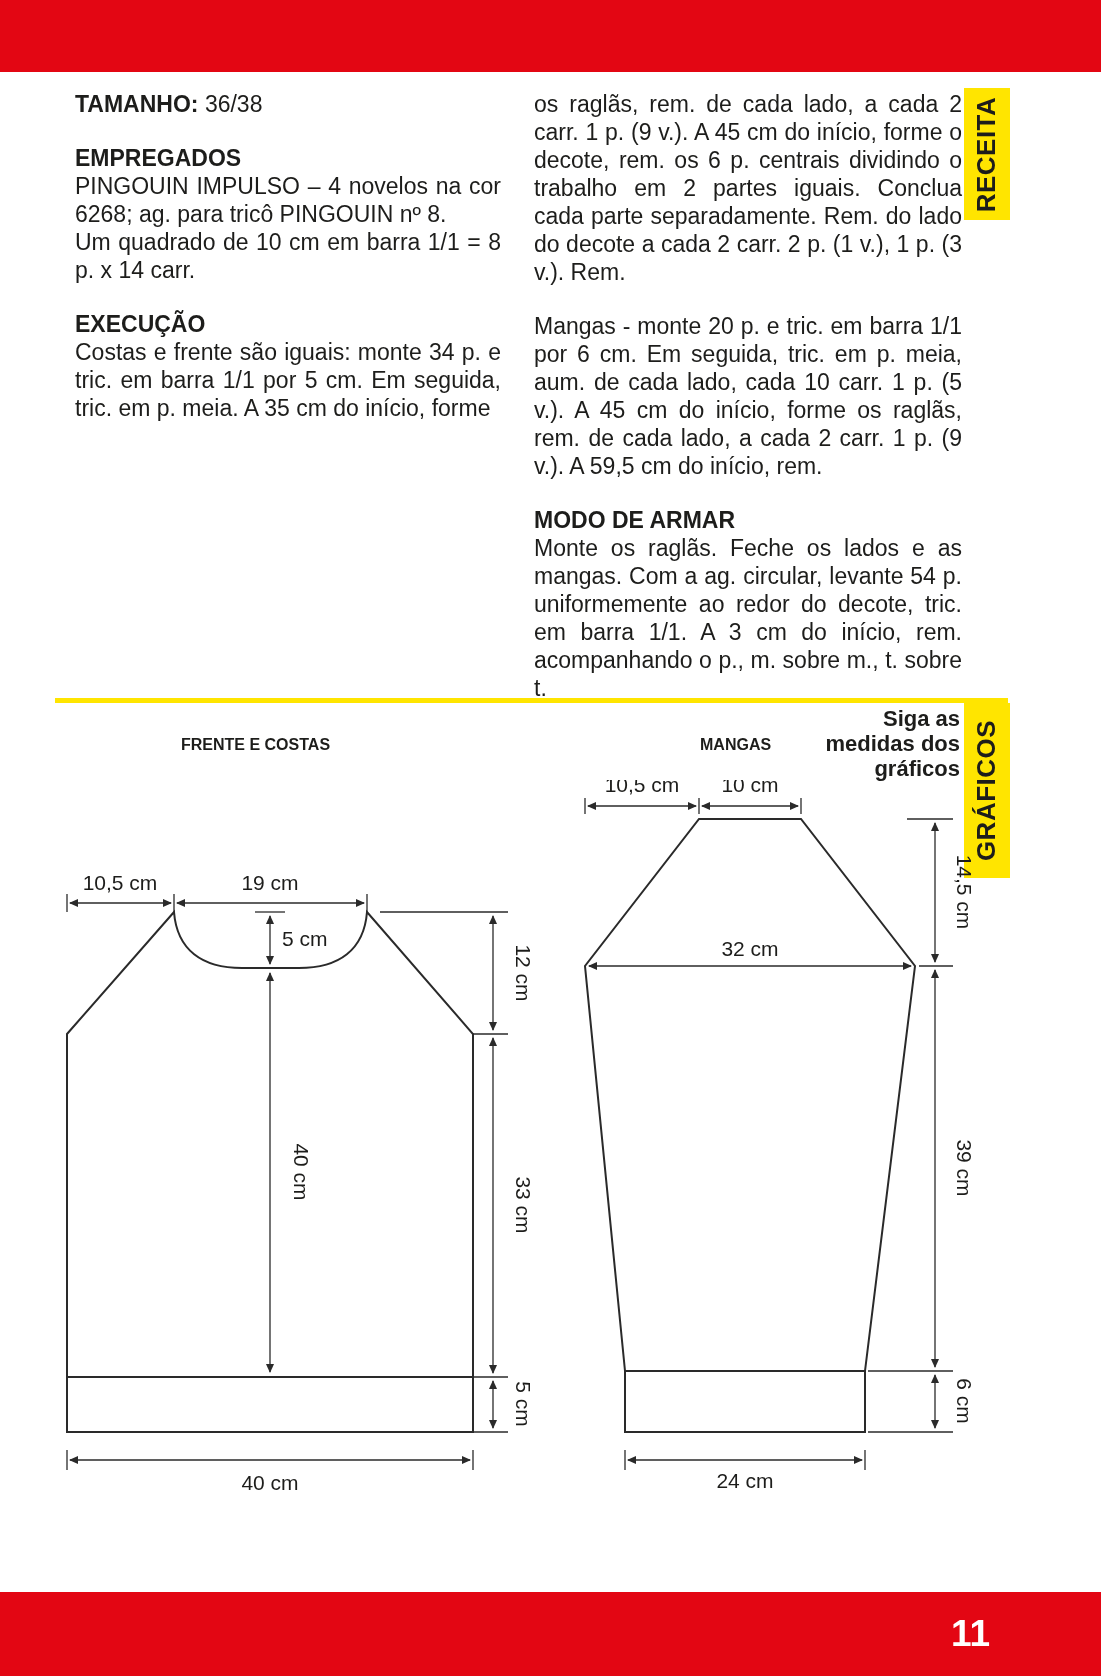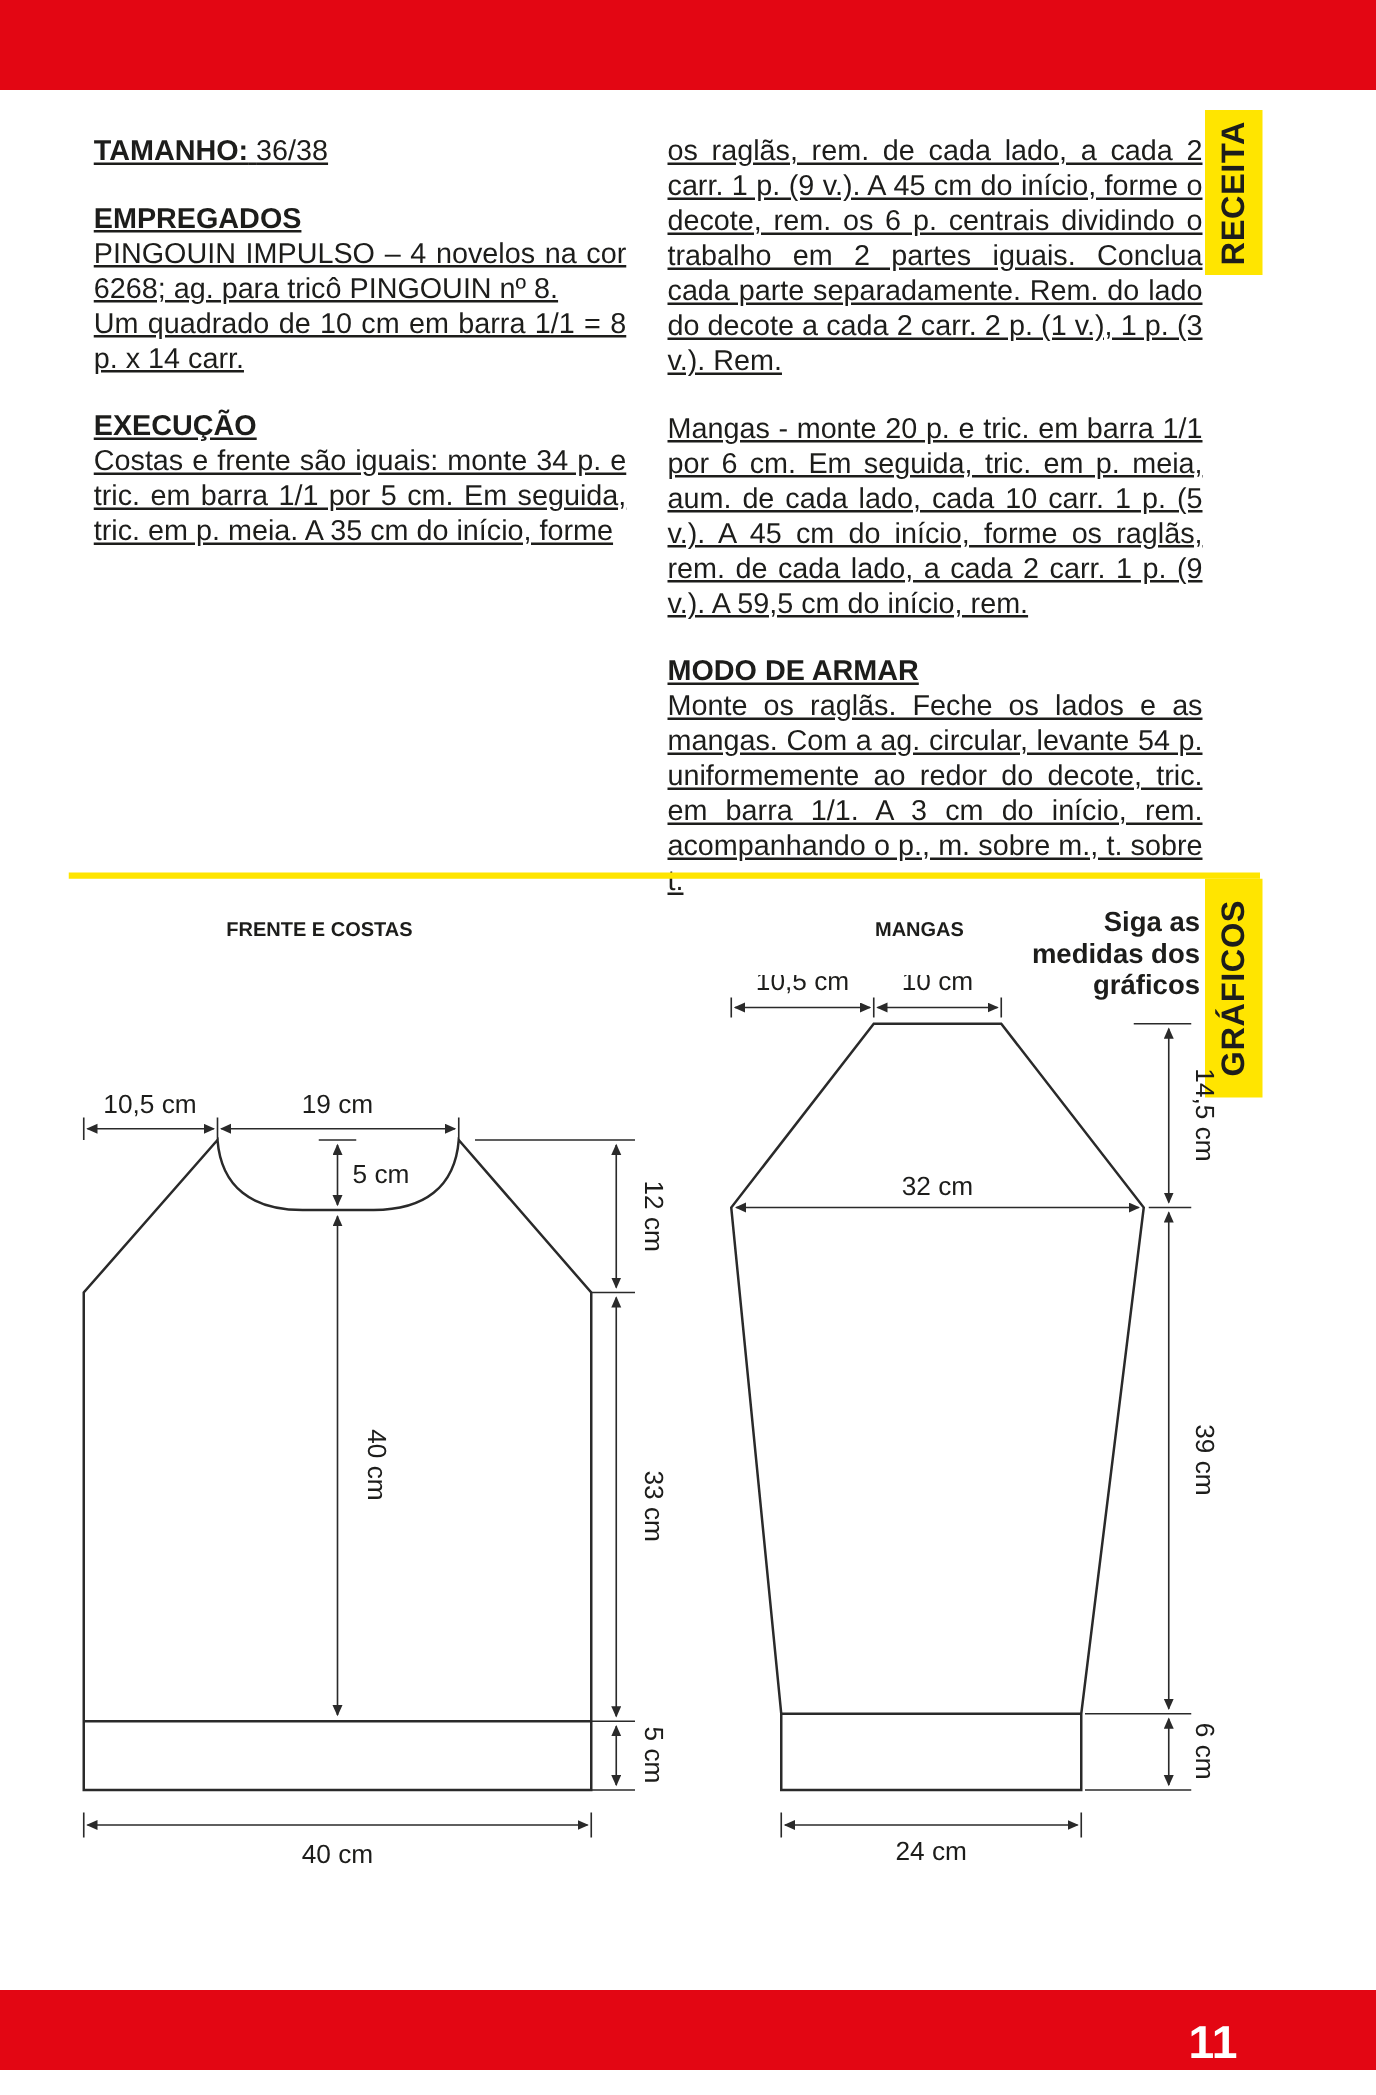--- a/index.html
+++ b/index.html
@@ -1,38 +1,38 @@
 <!DOCTYPE html>
 <html><head>
 <meta charset="utf-8">
 <style>
   html,body { margin:0; padding:0; }
   body {
     width:1101px; height:1676px; position:relative; background:#ffffff;
     font-family:"Liberation Sans", sans-serif; color:#1d1d1b; overflow:hidden;
   }
   .bar-top    { position:absolute; left:0; top:0;      width:1101px; height:72px; background:#e30613; }
-  .bar-bottom { position:absolute; left:0; top:1592px; width:1101px; height:64px; background:#e30613; }
+  .bar-bottom { position:absolute; left:0; top:1592px; width:1101px; height:84px; background:#e30613; }
   .pagenum { position:absolute; left:860px; top:0; width:130px; height:84px; line-height:84px;
              text-align:right; color:#fff; font-size:37px; font-weight:bold; }
   .tab { position:absolute; background:#ffe500; display:flex; align-items:center; justify-content:center; }
   .tab-receita  { left:964px; top:88px;  width:46px; height:132px; }
   .tab-graficos { left:964px; top:703px; width:46px; height:175px; }
   .vtext { transform:rotate(-90deg); white-space:nowrap; font-weight:bold; font-size:26px; letter-spacing:.5px; }
   .divider { position:absolute; left:55px; top:698px; width:953px; height:5px; background:#ffe500; }
 
-  .col { position:absolute; top:106px; width:426px; font-size:23px; line-height:28px; text-align:justify;text-decoration:underline; }
+  .col { position:absolute; top:90px; width:426px; font-size:23px; line-height:28px; text-align:justify; }
   .col-left  { left:75px; }
   .col-right { left:534px; width:428px; }
   .col p  { margin:0; }
   .col h3 { margin:26px 0 0 0; font-size:23px; line-height:28px; font-weight:bold; }
   .col .gap-top { margin-top:26px; }
 
   .note { position:absolute; left:822px; top:706px; width:138px; text-align:right;
-          font-weight:bold; font-size:22px; line-height:25px;margin-top:19px; }
+          font-weight:bold; font-size:22px; line-height:25px; }
   .fig-title { position:absolute; font-size:16px; font-weight:bold; }
   .t-fb { left:181px; top:736px; }
   .t-sl { left:700px; top:736px; }
 
   .fig { position:absolute; }
   .fig-fb { left:50px;  top:872px; }
   .fig-sl { left:555px; top:780px; }
   .fig .outline { fill:#ffffff; stroke:#2a2a2a; stroke-width:2; stroke-linejoin:miter; }
   .fig .inline  { fill:none; stroke:#2a2a2a; stroke-width:2; }
   .fig .tick, .fig .arr { stroke:#2a2a2a; stroke-width:1.3; fill:none; }

